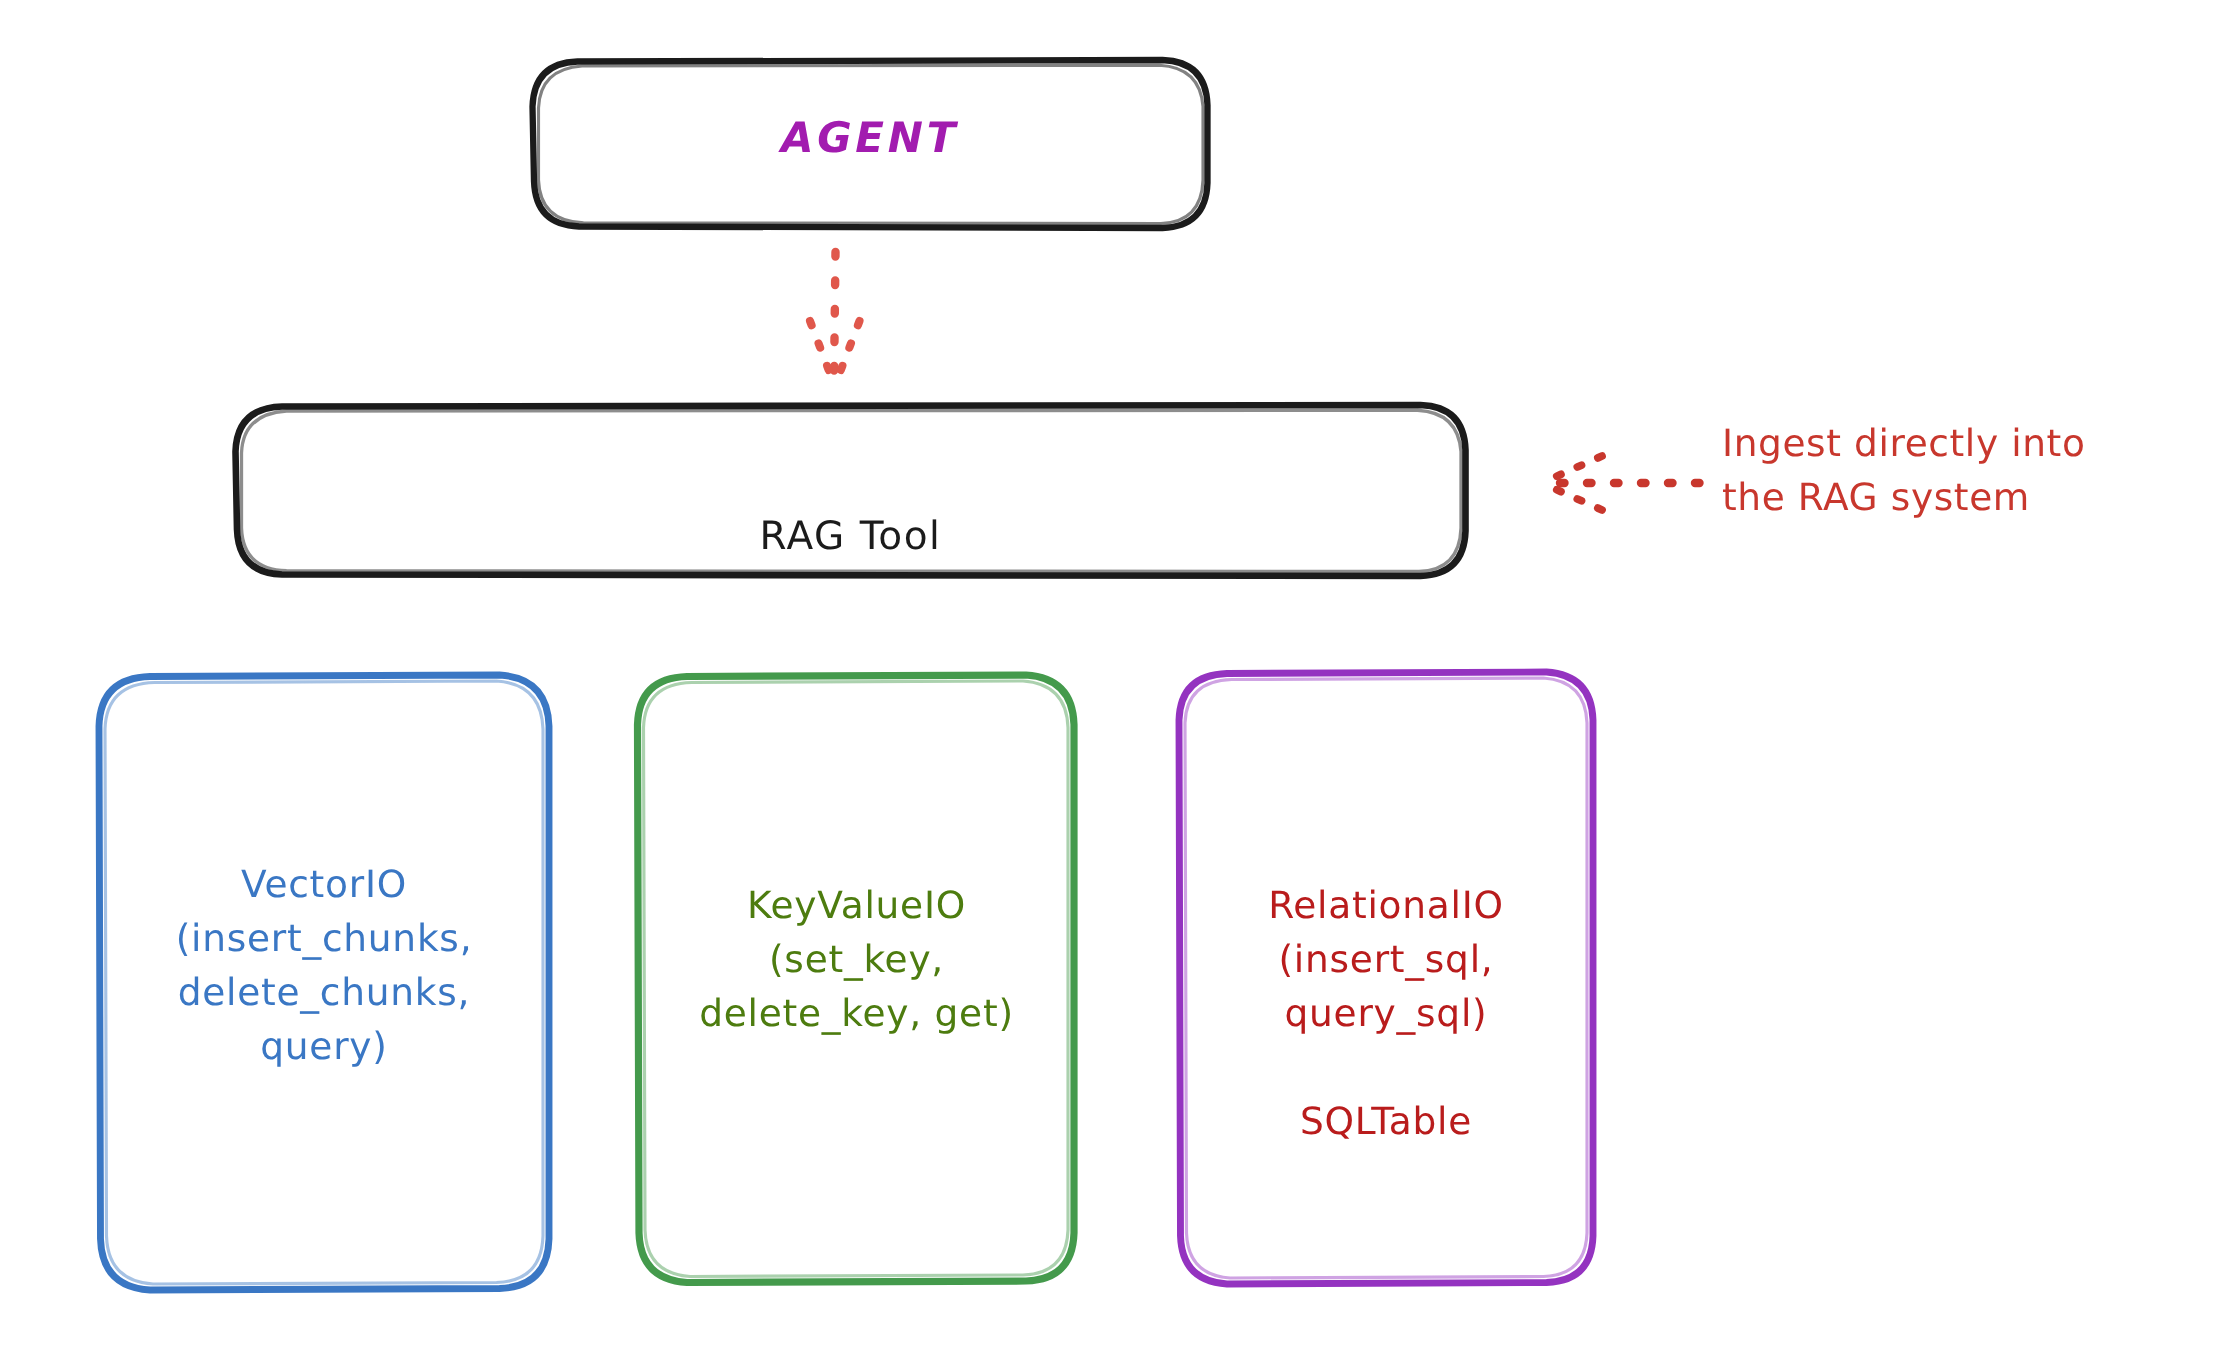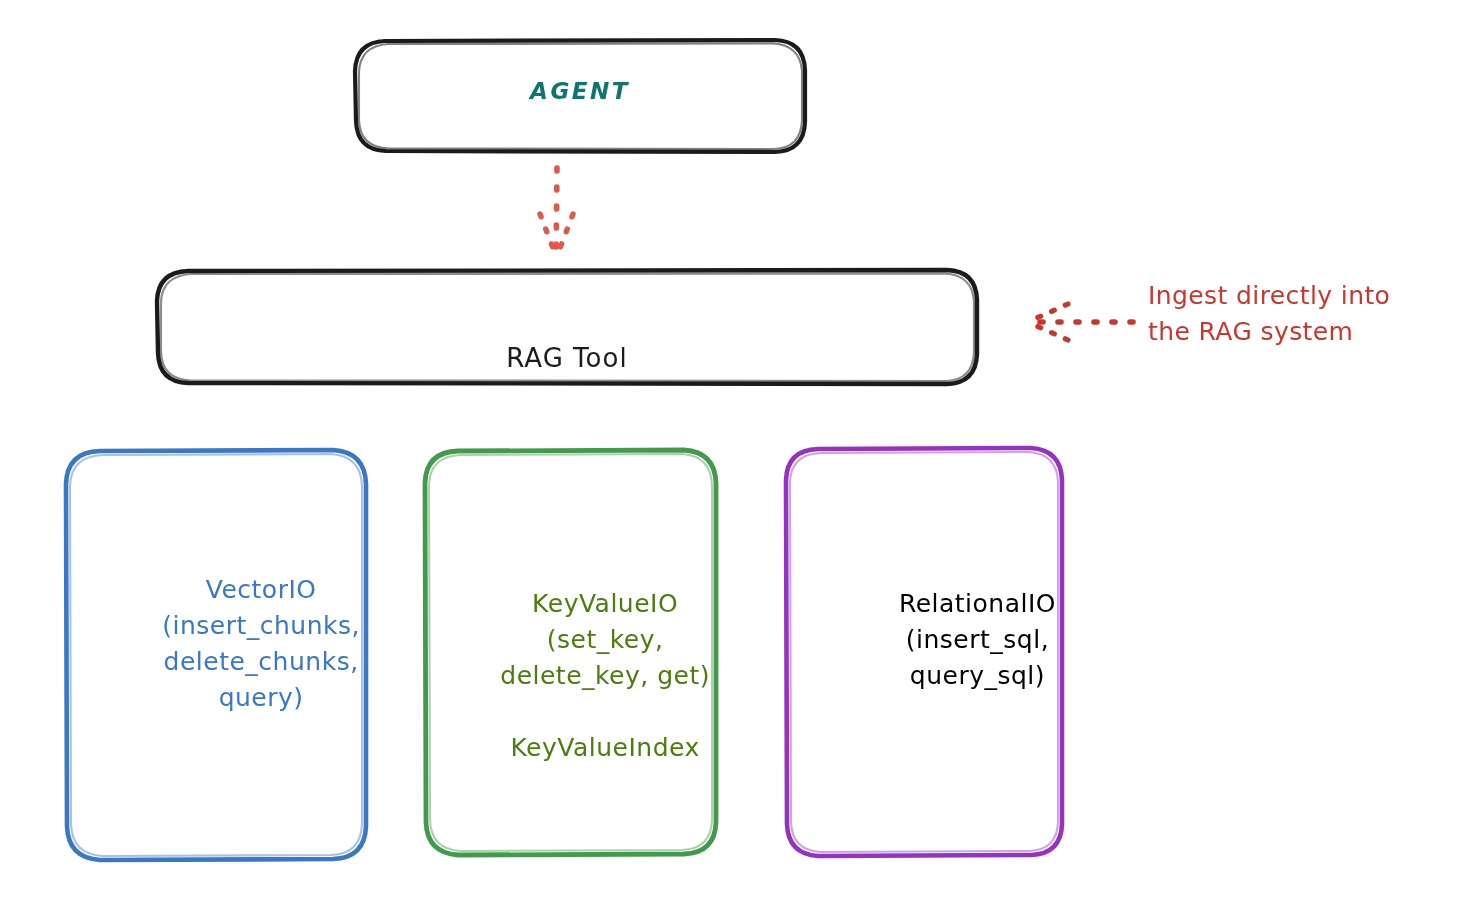--- a/index.html
+++ b/index.html
@@ -45,24 +45,24 @@
   }
 
   
   #agent-box {
     left: 355px;
     top: 40px;
     width: 450px;
     height: 112px;
   }
   #agent-box .node-label {
-    font-size: 23px;
+    font-size: 28px;
     font-style: italic;
     font-weight: 600;
-    color: #0f766e;
+    color: #a21caf;
     letter-spacing: 2.5px;
     transform: translateY(-4px);
   }
 
   
   #ragtool-box {
     left: 157px;
     top: 270px;
     width: 820px;
     height: 114px;
@@ -72,36 +72,36 @@
     font-size: 26px;
     font-weight: 500;
     color: #1b1b1b;
     letter-spacing: 1px;
     transform: translateY(-3px);
   }
 
   
   .leaf {
     align-items: flex-start;
-    justify-content: flex-end;
+    justify-content: center;
   }
   .leaf .node-label {
     font-size: 25px;
     font-weight: 500;
     line-height: 1.44;
     padding: 0 6px;
   }
 
   #vector-box  { left: 66px;  top: 450px; width: 300px; height: 410px; }
   #keyvalue-box{ left: 426px; top: 450px; width: 290px; height: 405px; }
   #relational-box { left: 786px; top: 448px; width: 276px; height: 408px; }
 
   #vector-box .node-label     { color: #3a77c4; margin-top: 86px; }
   #keyvalue-box .node-label   { color: #4d7c0f; margin-top: 100px; }
-  #relational-box .node-label { color: #000000; margin-top: 102px; }
+  #relational-box .node-label { color: #b91c1c; margin-top: 102px; }
 
   .leaf-sub {
     display: block;
     margin-top: 1.45em;
   }
 
   
   #ingest-annotation {
     position: absolute;
     left: 1148px;
@@ -178,26 +178,26 @@
 delete_chunks,
 query)</span>
   </span>
 </div>
 
 <div class="node leaf" id="keyvalue-box">
   <span class="node-label">
     <span>KeyValueIO
 (set_key,
 delete_key, get)</span>
-    <span class="leaf-sub">KeyValueIndex</span>
   </span>
 </div>
 
 <div class="node leaf" id="relational-box">
   <span class="node-label">
     <span>RelationalIO
 (insert_sql,
 query_sql)</span>
+    <span class="leaf-sub">SQLTable</span>
   </span>
 </div>
 
 <div id="ingest-annotation">Ingest directly into
 the RAG system</div>
 
 </body></html>

